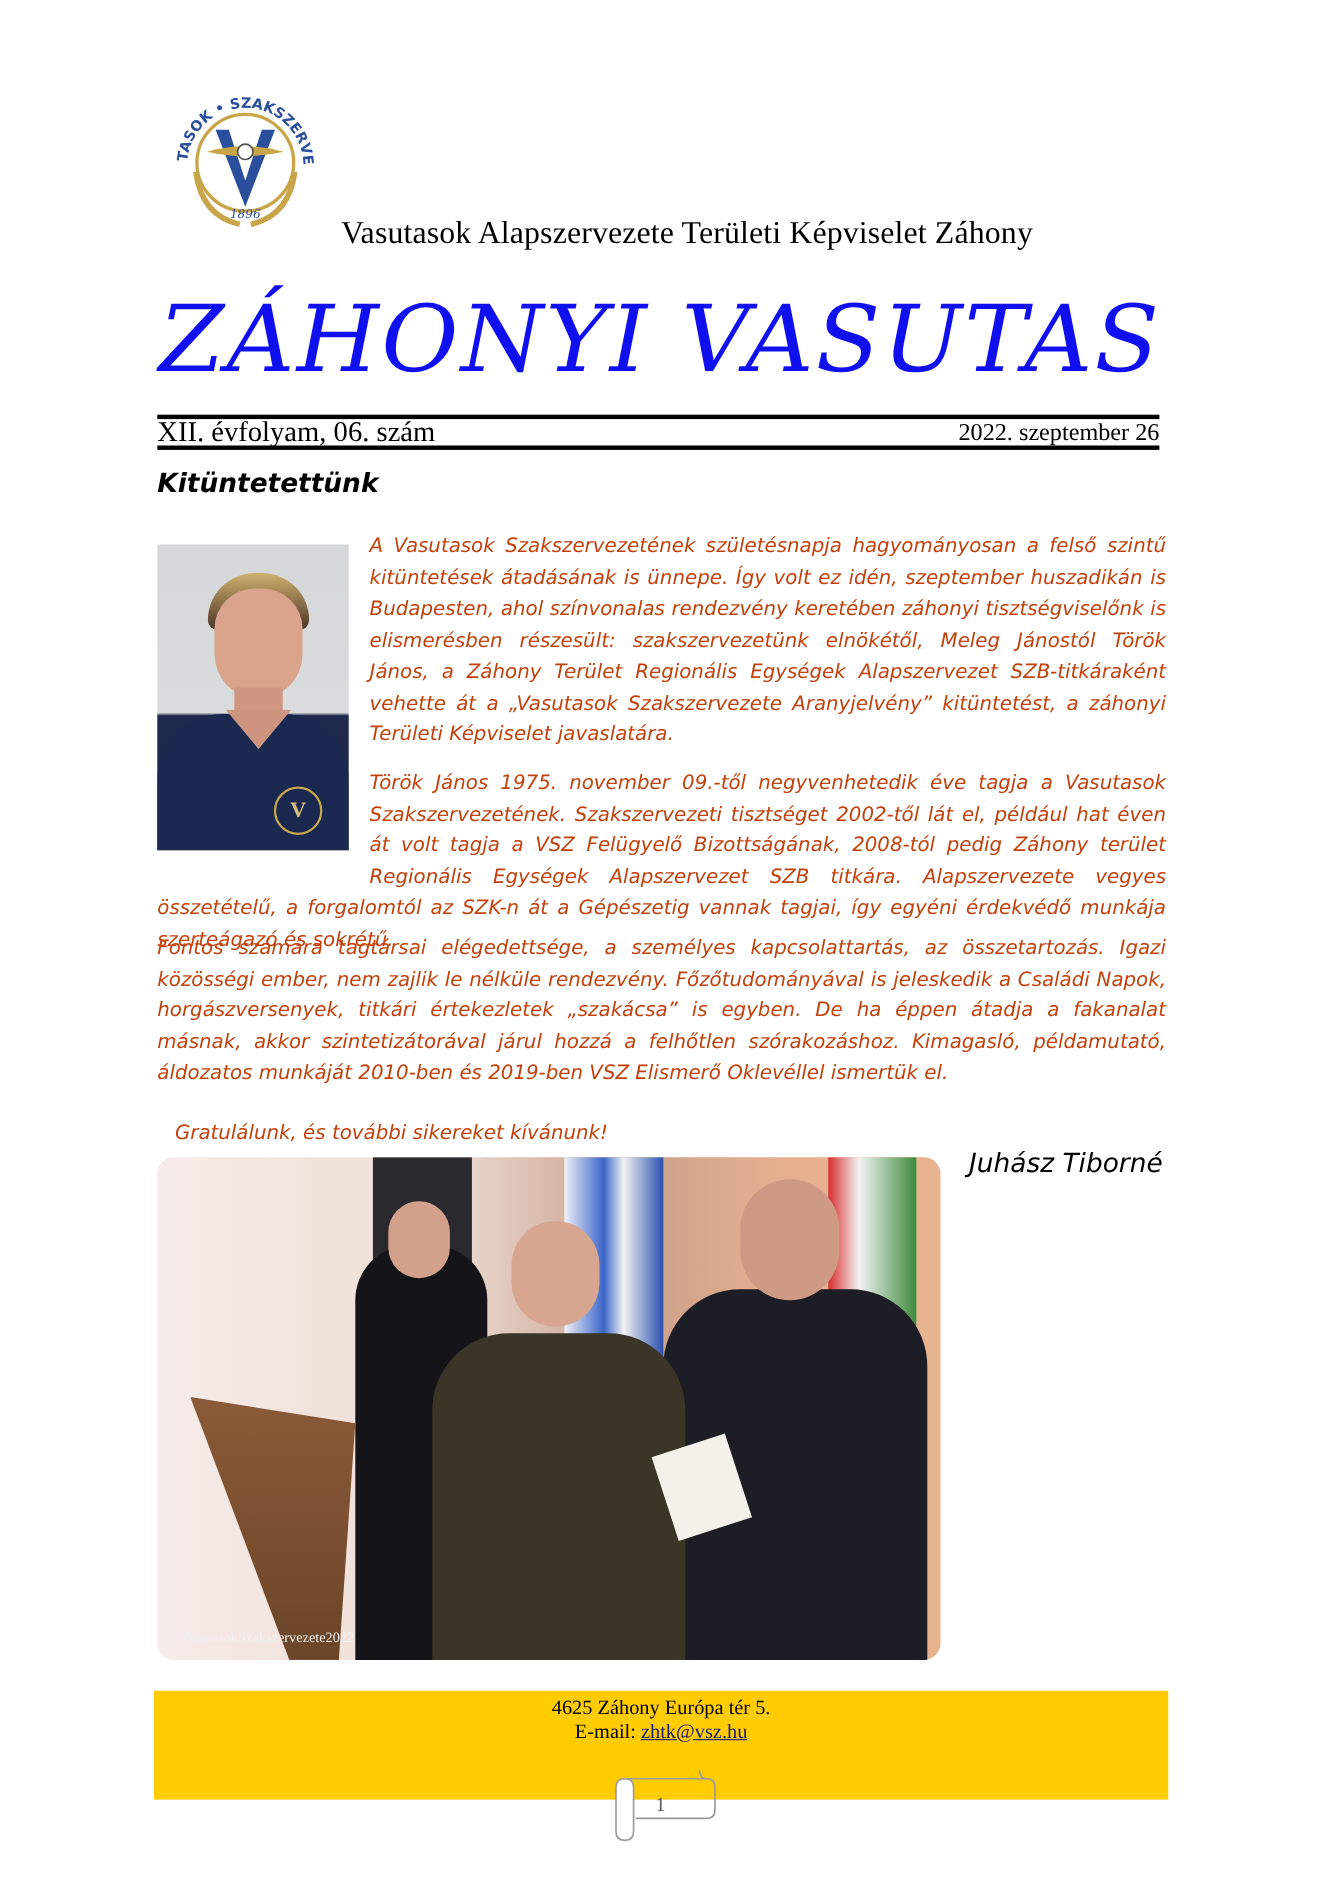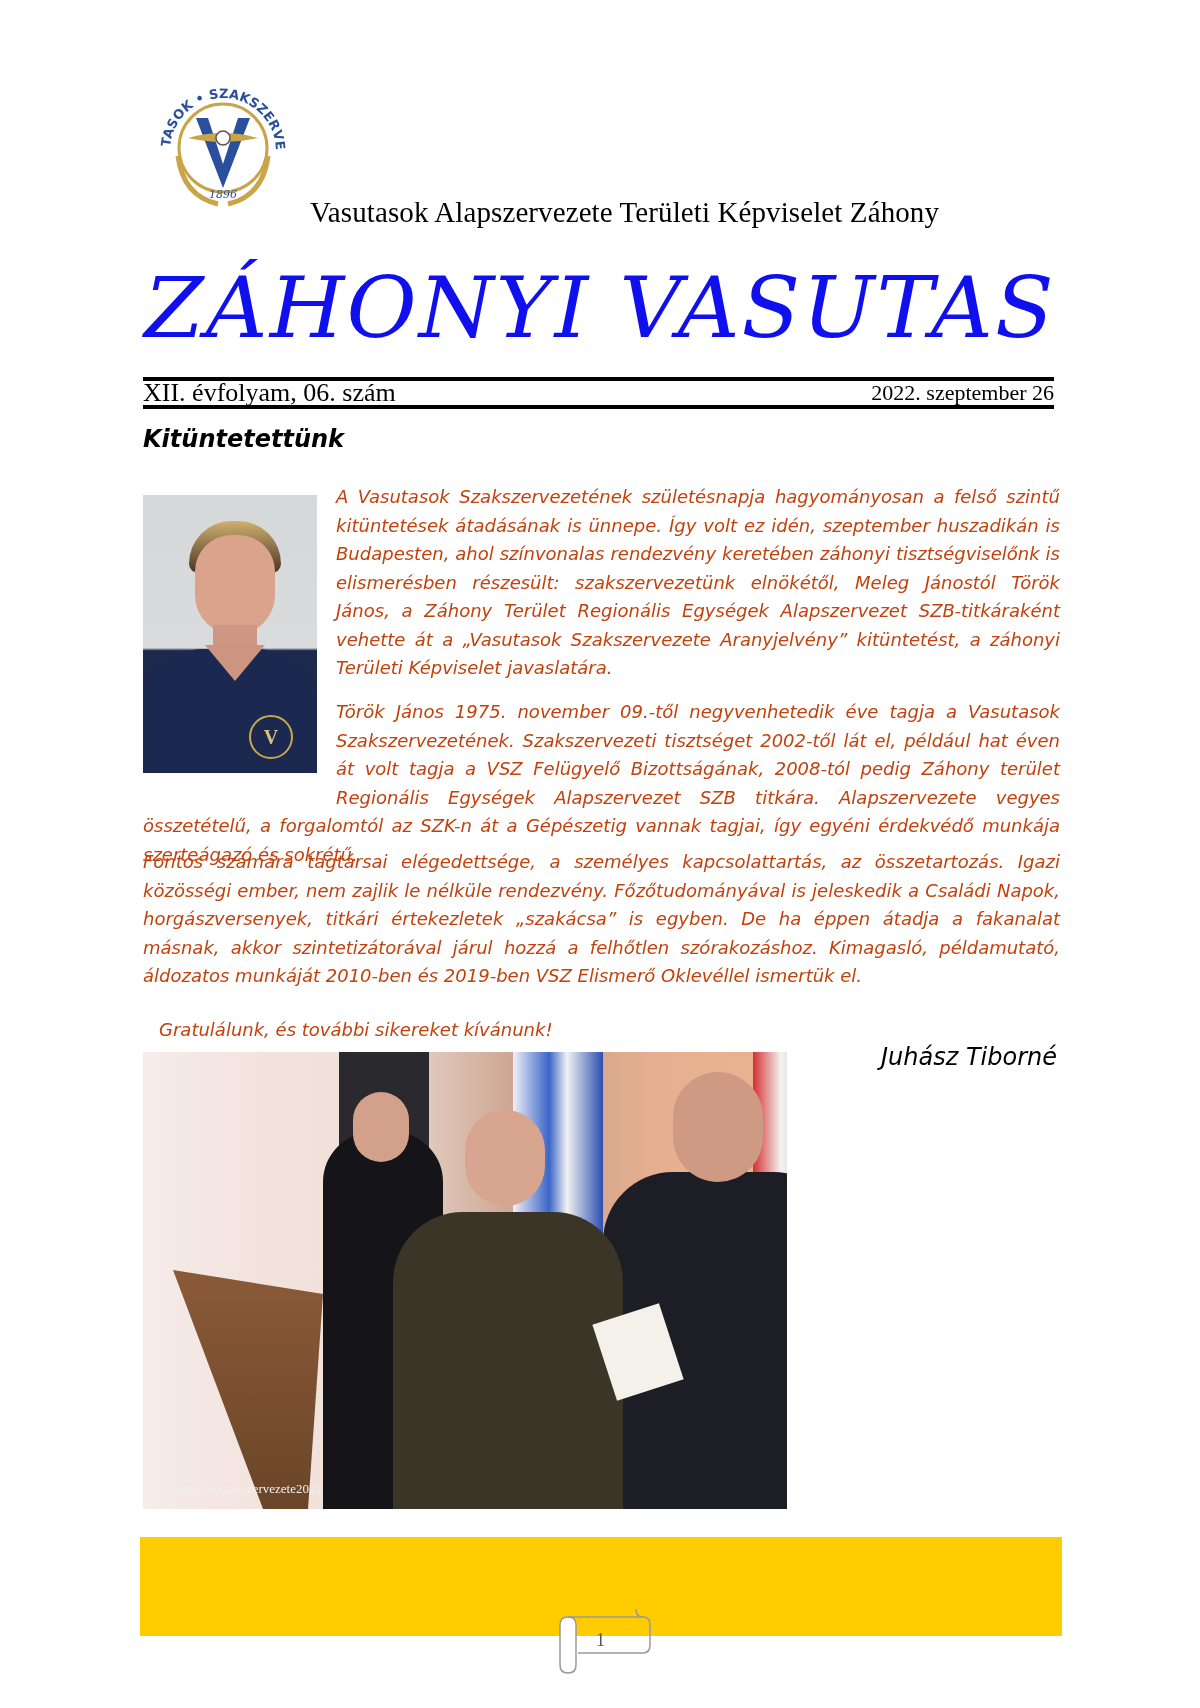--- a/index.html
+++ b/index.html
@@ -30,22 +30,22 @@
   .portrait .emblem { position: absolute; left: 106px; top: 220px; width: 40px; height: 40px; border-radius: 50%; border: 2px solid #c8a84a; color: #d8c17a; font-size: 20px; text-align: center; line-height: 40px; font-weight: bold; }
 
   .body-text { font-family: "DejaVu Sans", sans-serif; font-style: italic; font-size: 18px; line-height: 28.5px; text-align: justify; color: #c2410c; }
   .p1 { left: 336px; top: 483px; width: 724px; }
   .p2 { left: 143px; top: 698px; width: 917px; }
   .p2 .indent-block { float: left; width: 193px; height: 86px; }
   .p3 { left: 143px; top: 848px; width: 917px; }
   .p4 { left: 143px; top: 1000px; width: 917px; }
   .author { right: 143px; top: 1043px; font-family: "DejaVu Sans", sans-serif; font-style: italic; font-size: 24px; }
 
-  .event-photo { left: 143px; top: 1052px; width: 644px; height: 457px; overflow: hidden;
-    background: linear-gradient(90deg, #f6ecea 0%, #f2e2dc 20%, #efe1da 35%, #c9a08a 60%, #e6b090 80%, #e8b48f 100%); }
+  .event-photo { left: 143px; top: 1052px; width: 712px; height: 457px; overflow: hidden;
+    background: linear-gradient(90deg, #f6ecea 0%, #f2e2dc 20%, #efe1da 35%, #c9a08a 60%, #e6b090 80%, #e8b48f 100%); border-radius: 15px; }
   .event-photo .speaker { position: absolute; left: 196px; top: 0px; width: 90px; height: 125px; background: #2a2a2e; }
   .event-photo .flag1 { position: absolute; left: 370px; top: 0; width: 90px; height: 260px; background: linear-gradient(90deg,#f0f0f8,#3a65c8 40%,#f2f2f2 60%,#2b4fb0); }
   .event-photo .flag2 { position: absolute; left: 610px; top: 0; width: 80px; height: 160px; background: linear-gradient(90deg,#d62f2f 0%,#f4f4f4 35%,#3d8a3d 100%); }
   .event-photo .woman { position: absolute; left: 180px; top: 80px; width: 120px; height: 377px; background: #151418; border-radius: 50px 50px 0 0; }
   .event-photo .woman-head { position: absolute; left: 210px; top: 40px; width: 56px; height: 70px; border-radius: 28px; background: #d2a08b; }
   .event-photo .podium { position: absolute; left: 30px; top: 218px; width: 150px; height: 239px; background: linear-gradient(180deg,#8b5a38,#6a4528); clip-path: polygon(0 0, 100% 10%, 90% 100%, 60% 100%); }
   .event-photo .man1 { position: absolute; left: 250px; top: 160px; width: 230px; height: 297px; background: #3a3526; border-radius: 70px 70px 0 0; }
   .event-photo .man1-head { position: absolute; left: 322px; top: 58px; width: 80px; height: 96px; border-radius: 40px; background: #d8a590; }
   .event-photo .man2 { position: absolute; left: 460px; top: 120px; width: 240px; height: 337px; background: #1d1d26; border-radius: 70px 70px 0 0; }
   .event-photo .man2-head { position: absolute; left: 530px; top: 20px; width: 90px; height: 110px; border-radius: 45px; background: #cf9a84; }
@@ -114,20 +114,22 @@
   <div class="podium"></div>
   <div class="man2"></div>
   <div class="man2-head"></div>
   <div class="man1"></div>
   <div class="man1-head"></div>
   <div class="document"></div>
   <div class="watermark">© VasutasokSzakszervezete2022</div>
 </div>
 
 <div class="abs footer-box">
+  <div>4625 Záhony Európa tér 5.</div>
+  <div><span>E-mail: </span><a>zhtk@vsz.hu</a></div>
 </div>
 
 <div class="abs page-scroll">
   <svg width="110" height="70" viewBox="0 0 110 70">
     <path d="M 20 12 L 95 12 Q 102 12 102 20 L 102 40 Q 102 48 95 48 L 30 48" fill="none" stroke="#9a9a9a" stroke-width="1.5"></path>
     <path d="M 20 12 Q 12 12 12 20 L 12 60 Q 12 68 20 68 Q 28 68 28 60 L 28 20 Q 28 12 20 12 Z" fill="#fff" stroke="#9a9a9a" stroke-width="1.5"></path>
     <path d="M 95 12 Q 88 12 88 4" fill="none" stroke="#9a9a9a" stroke-width="1.5"></path>
   </svg>
 </div>
 <div class="abs page-number">1</div>

